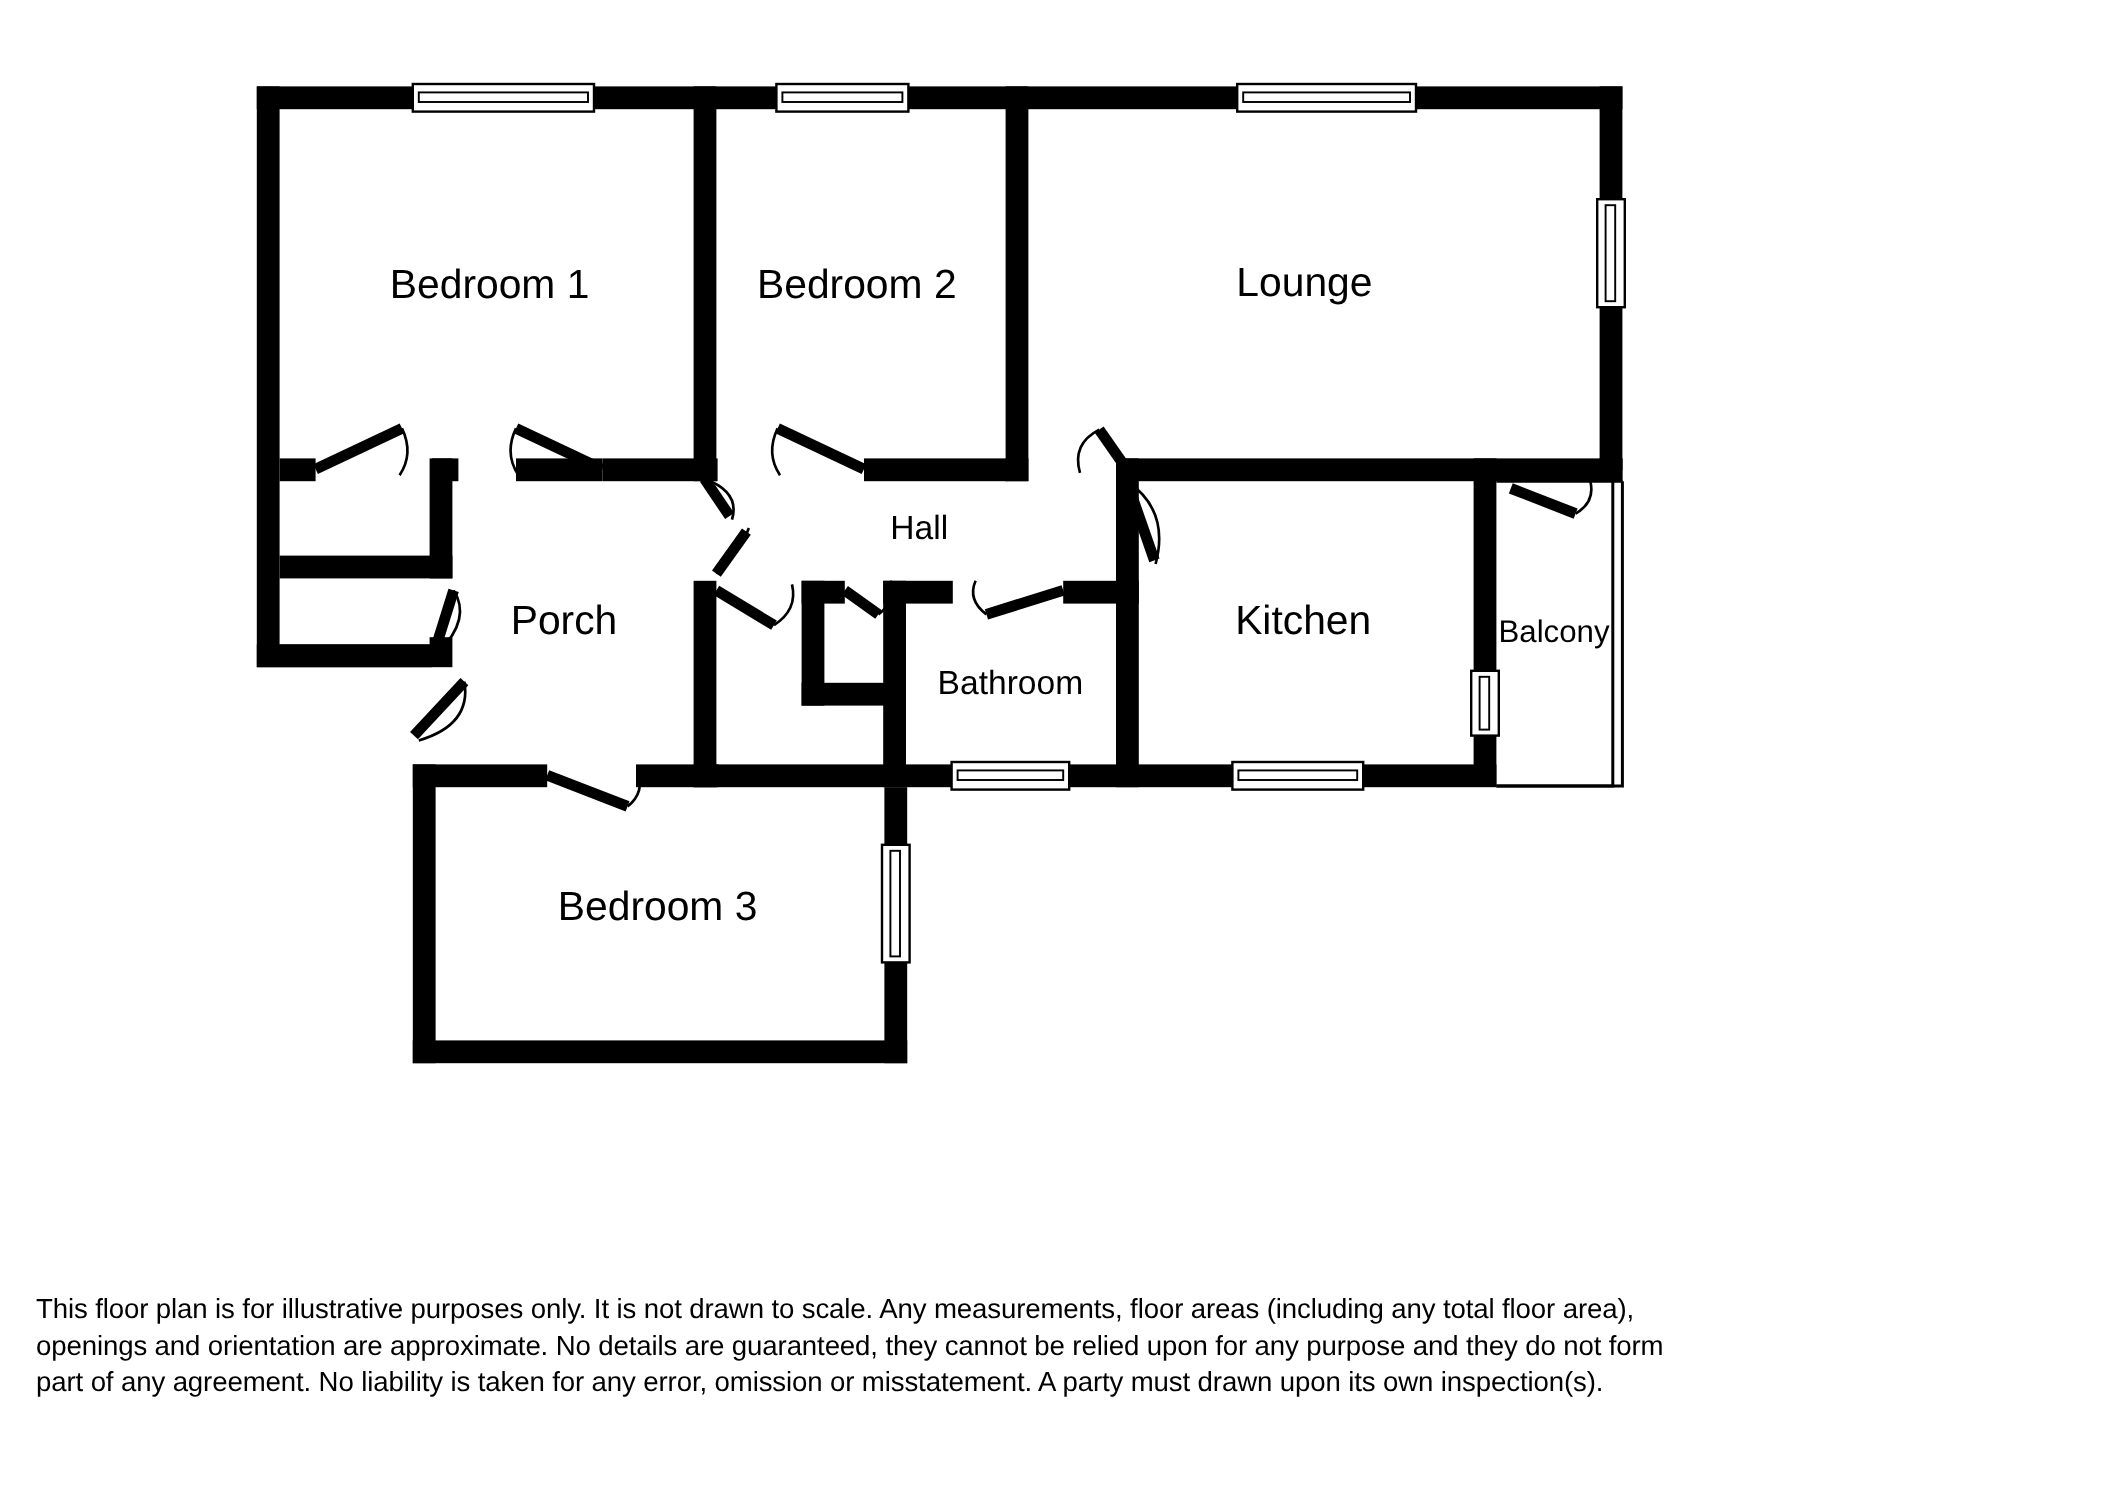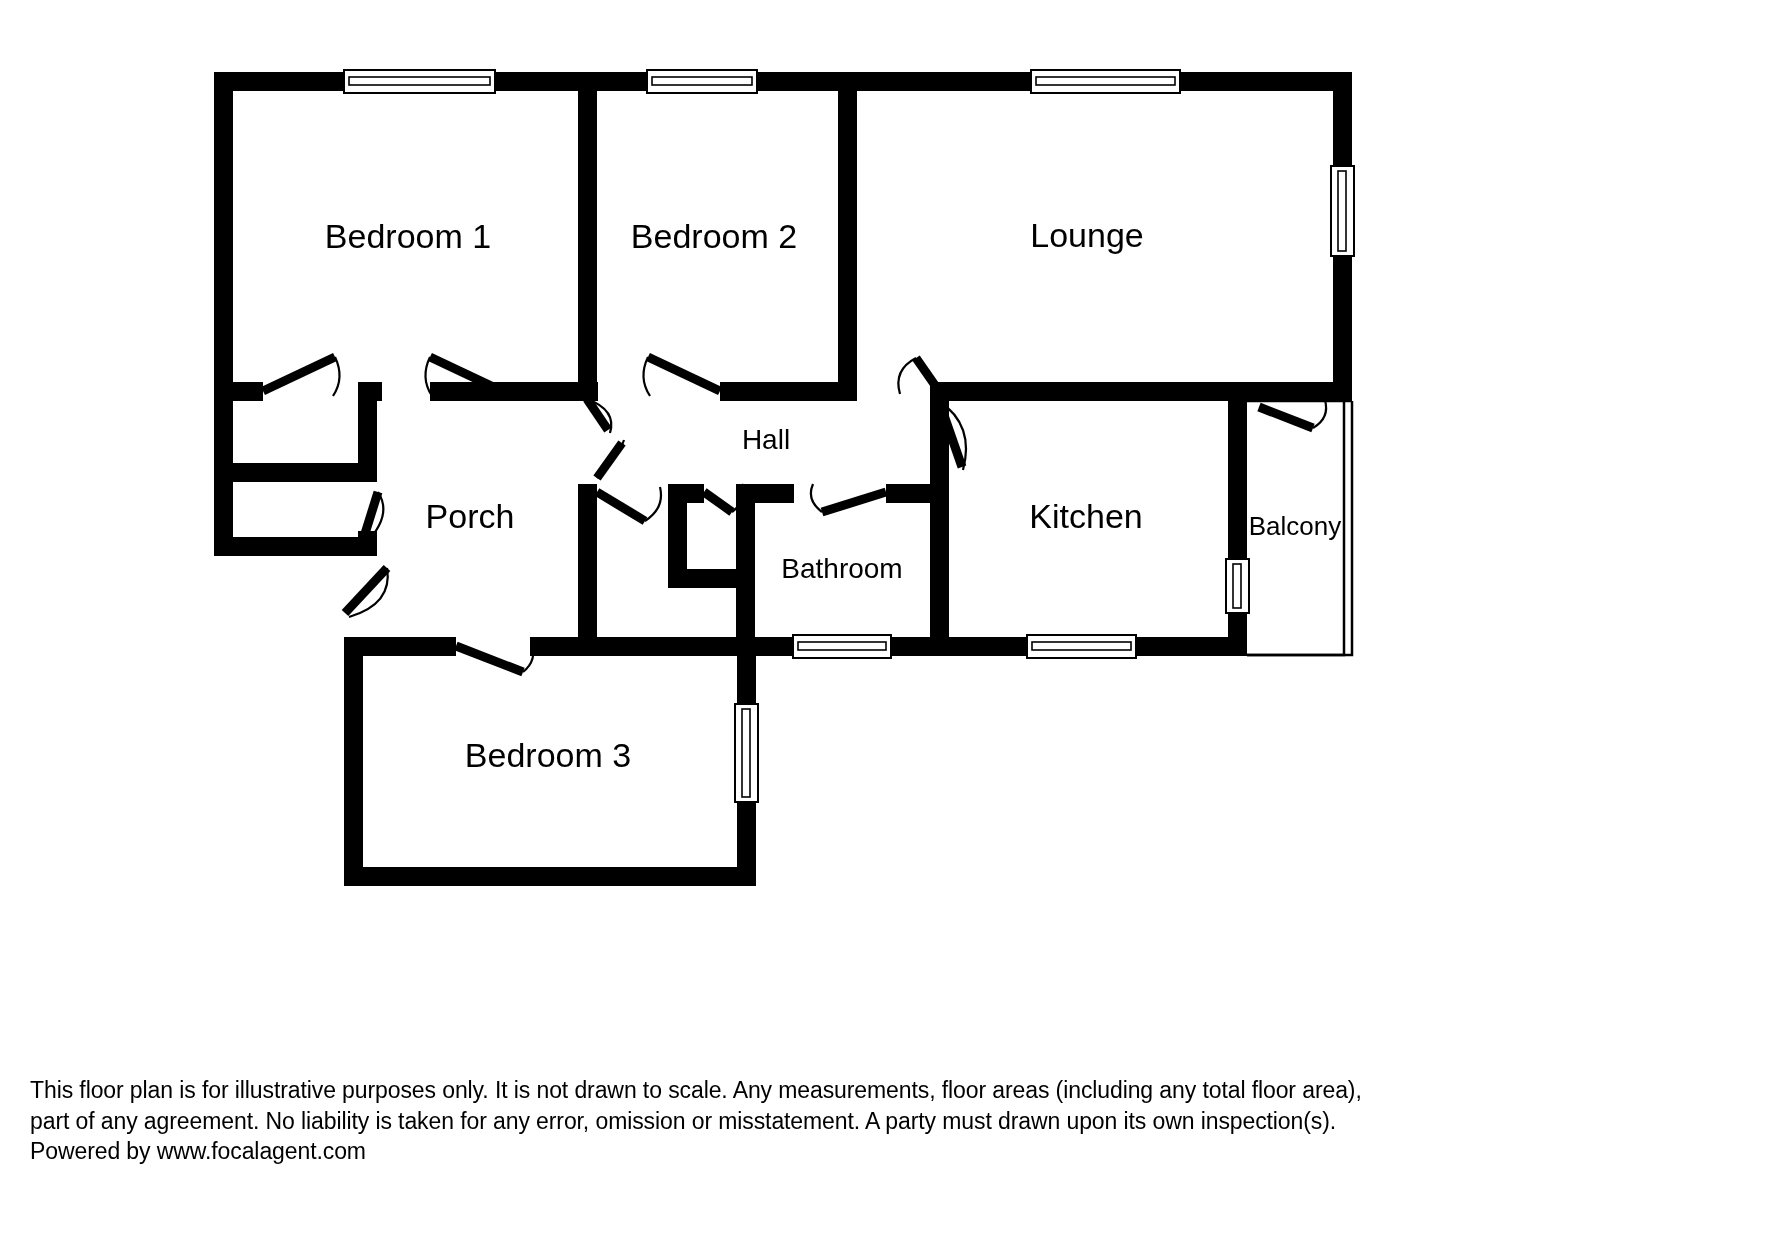--- a/index.html
+++ b/index.html
@@ -254,17 +254,17 @@
       <text class="room-label label-lg" x="1086" y="519">Kitchen</text>
       <text class="room-label label-md" x="842" y="571">Bathroom</text>
       <text class="room-label label-sm" x="1295" y="528">Balcony</text>
       <text class="room-label label-lg" x="548" y="758">Bedroom 3</text>
     </g>
 
   </svg>
 
   <div id="disclaimer">
     <span class="line">This floor plan is for illustrative purposes only. It is not drawn to scale. Any measurements, floor areas (including any total floor area),</span>
+    <span class="line">openings and orientation are approximate. No details are guaranteed, they cannot be relied upon for any purpose and they do not form</span>
     <span class="line">part of any agreement. No liability is taken for any error, omission or misstatement. A party must drawn upon its own inspection(s).</span>
-    <span class="line">Powered by www.focalagent.com</span>
   </div>
 
 </div>
 
 </body></html>

